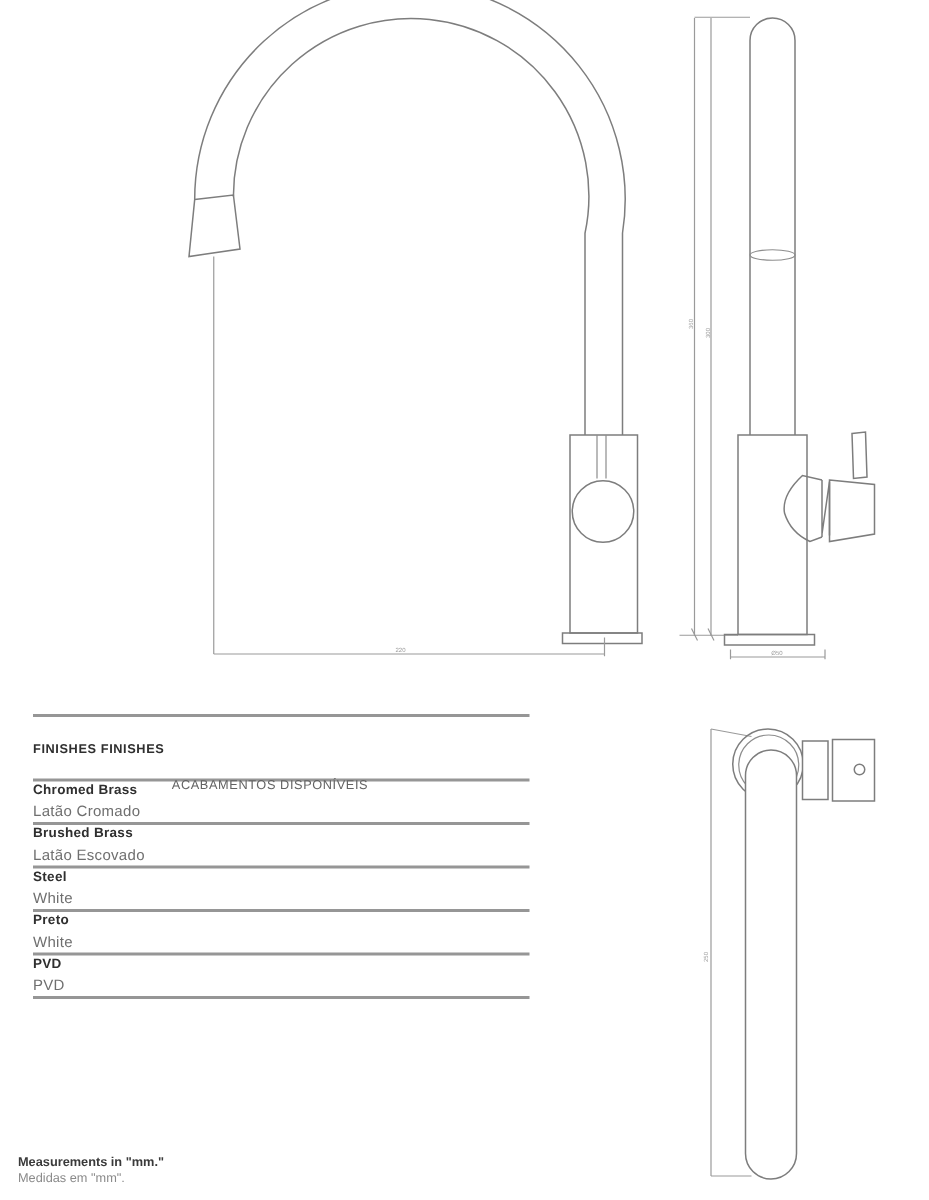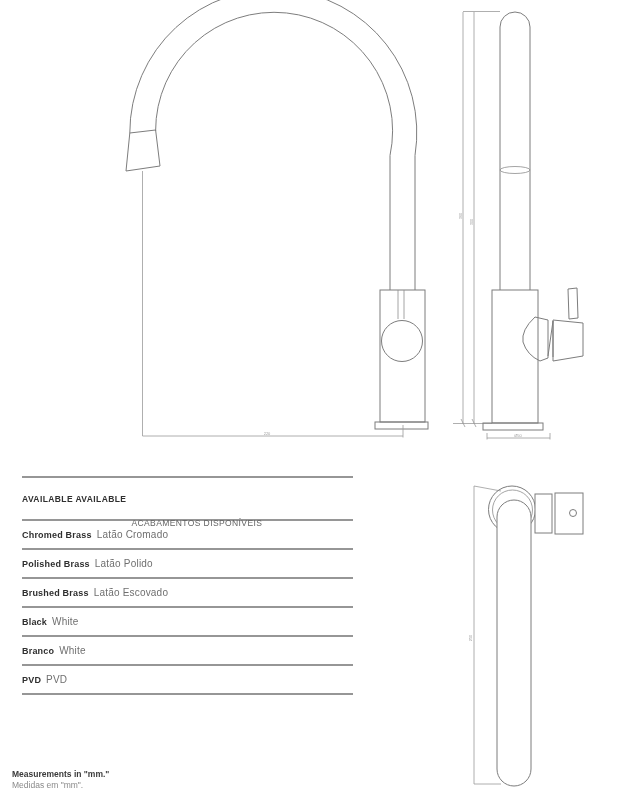--- a/index.html
+++ b/index.html
@@ -17,21 +17,21 @@
   .finishes-table{
     position:absolute;left:22px;top:476px;width:331px;
     border-top:2px solid #969696;
   }
   .tbl-header{
     height:41px;border-bottom:2px solid #969696;
     display:flex;align-items:center;gap:5px;
   }
   .tbl-row{
     height:27px;border-bottom:2px solid #969696;
-    display:flex;align-items:center;gap:5px;
+    display:flex;align-items:flex-start;gap:5px;flex-direction:column;
   }
   .t-en{font-size:9px;font-weight:bold;color:#2f2f2f;letter-spacing:.2px;}
   .t-pt{font-size:10px;color:#6f6f6f;letter-spacing:.2px;}
   .tbl-header .t-en{font-size:8.5px;letter-spacing:.4px;}
   .tbl-header .t-pt{font-size:8.5px;letter-spacing:.4px;color:#636363;margin-top:48px;}
 
   .note{position:absolute;left:12px;top:769px;line-height:11px;}
   .note .n-en{font-size:8.5px;font-weight:bold;color:#3a3a3a;display:block;}
   .note .n-pt{font-size:8.5px;color:#8a8a8a;display:block;}
 </style>
@@ -94,42 +94,38 @@
     <circle class="stroke-thin" cx="57.5" cy="32" r="20"></circle>
     <rect class="whitefill" x="80" y="16" width="17" height="39"></rect>
     <rect class="whitefill" x="100" y="15" width="28" height="41"></rect>
     <path class="whitefill" d="M 42 39 A 17 17 0 0 1 76 39 L 76 291 A 17 17 0 0 1 42 291 Z"></path>
     <circle class="stroke" cx="118" cy="35" r="3.5"></circle>
   </g>
 </svg>
 
 <div class="finishes-table">
   <div class="tbl-header">
-    <span class="t-en">AVAILABLE AVAILABLE</span>
+    <span class="t-en">FINISHES FINISHES</span>
     <span class="t-pt">ACABAMENTOS DISPONÍVEIS</span>
   </div>
 
   <div class="tbl-row">
     <span class="t-en">Chromed Brass</span>
     <span class="t-pt">Latão Cromado</span>
   </div>
   <div class="tbl-row">
-    <span class="t-en">Polished Brass</span>
-    <span class="t-pt">Latão Polido</span>
-  </div>
-  <div class="tbl-row">
     <span class="t-en">Brushed Brass</span>
     <span class="t-pt">Latão Escovado</span>
   </div>
   <div class="tbl-row">
-    <span class="t-en">Black</span>
+    <span class="t-en">Steel</span>
     <span class="t-pt">White</span>
   </div>
   <div class="tbl-row">
-    <span class="t-en">Branco</span>
+    <span class="t-en">Preto</span>
     <span class="t-pt">White</span>
   </div>
   <div class="tbl-row">
     <span class="t-en">PVD</span>
     <span class="t-pt">PVD</span>
   </div>
 </div>
 
 <div class="note">
   <span class="n-en">Measurements in "mm."</span>

